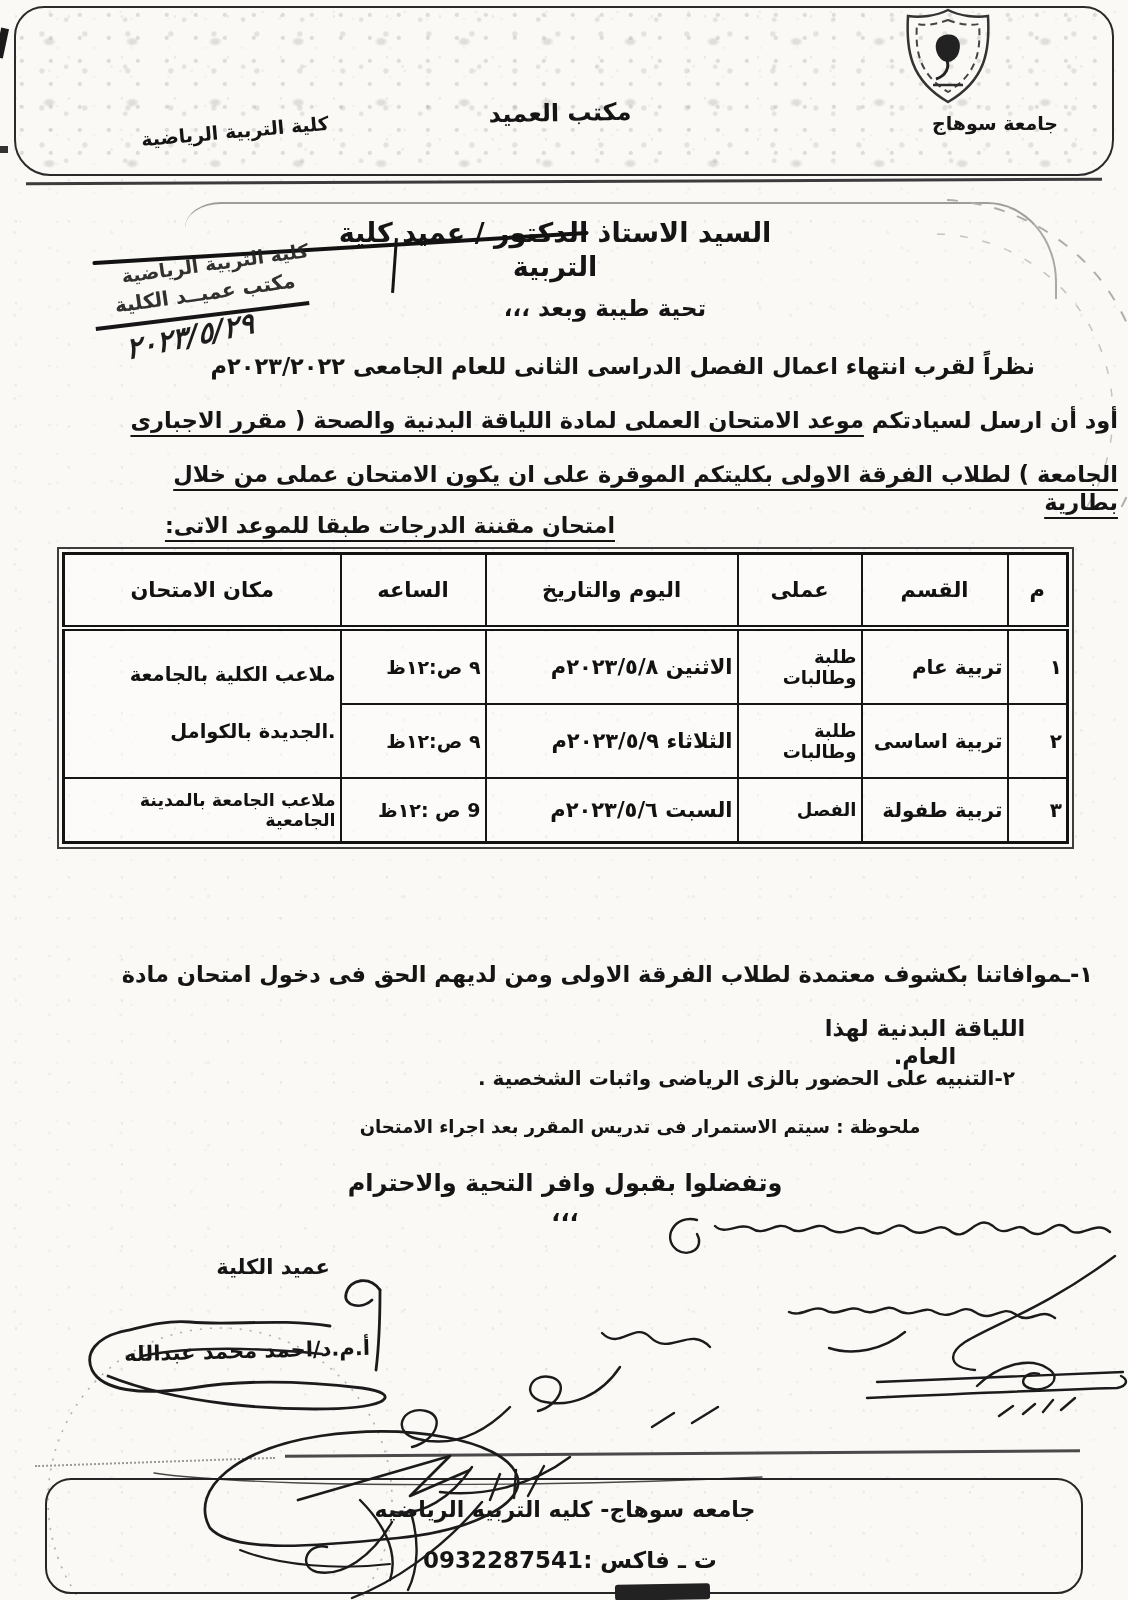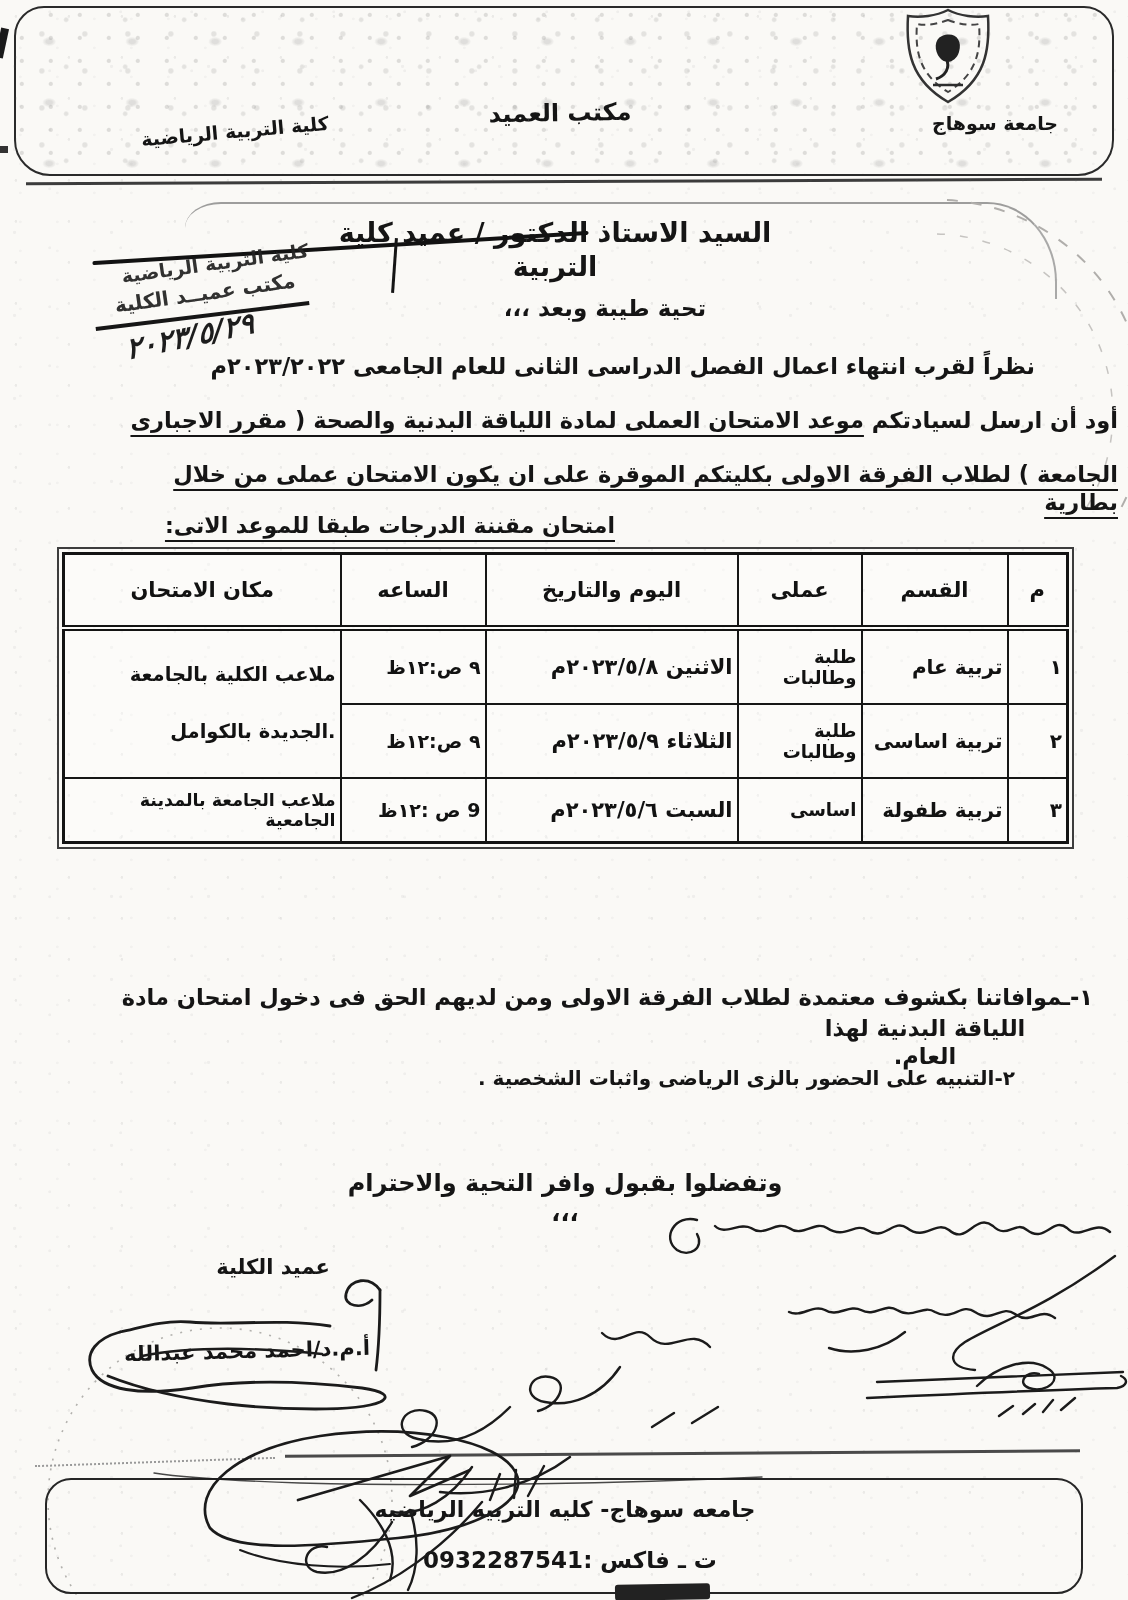--- a/index.html
+++ b/index.html
@@ -161,36 +161,37 @@
         <tr style="height:74px;">
           <td style="font-size:20px;">٢</td>
           <td style="font-size:20px;">تربية اساسى</td>
           <td style="font-size:18px;">طلبة وطالبات</td>
           <td style="font-size:21px;">الثلاثاء ٢٠٢٣/٥/٩م</td>
           <td style="font-size:19px;">٩ ص:١٢ظ</td>
         </tr>
         <tr style="height:64px;">
           <td style="font-size:20px;">٣</td>
           <td style="font-size:20px;">تربية طفولة</td>
-          <td style="font-size:18px;">اساسى</td>
+          <td style="font-size:18px;">الفصل</td>
           <td style="font-size:21px;">السبت ٢٠٢٣/٥/٦م</td>
           <td style="font-size:19px;">9 ص :١٢ظ</td>
           <td style="font-size:17.5px;">ملاعب الجامعة بالمدينة الجامعية</td>
         </tr>
       </tbody>
     </table>
   </div>
 
 
-  <div class="abs ar right" style="left:108px;top:960px;width:985px;font-size:22.5px;z-index:3;margin-top:23px;">١-ـموافاتنا بكشوف معتمدة لطلاب الفرقة الاولى ومن لديهم الحق فى دخول امتحان مادة</div>
+  <div class="abs ar right" style="left:108px;top:960px;width:985px;font-size:22.5px;z-index:3;">١-ـموافاتنا بكشوف معتمدة لطلاب الفرقة الاولى ومن لديهم الحق فى دخول امتحان مادة</div>
 
   <div class="abs ar center" style="left:795px;top:1014px;width:260px;font-size:22.5px;z-index:3;">اللياقة البدنية لهذا العام.</div>
 
   <div class="abs ar right" style="left:430px;top:1066px;width:585px;font-size:20px;z-index:3;">٢-التنبيه على الحضور بالزى الرياضى واثبات الشخصية .</div>
 
+  <div class="abs ar center" style="left:340px;top:1116px;width:600px;font-size:18px;z-index:3;">ملحوظة : سيتم الاستمرار فى تدريس المقرر بعد اجراء الامتحان</div>
 
   <div class="abs ar center" style="left:345px;top:1168px;width:440px;font-size:24px;z-index:3;">وتفضلوا بقبول وافر التحية والاحترام ،،،</div>
 
   <div class="abs" style="left:575px;top:1190px;width:550px;height:235px;z-index:5;">
     <svg class="scribble" width="550" height="235" viewBox="0 0 550 235">
       <path class="ink-path" d="M535,42 C520,28 505,52 492,38 C478,26 470,54 452,40 C440,30 432,50 418,36 C400,22 392,56 374,40 C360,30 350,52 332,38 C318,28 310,52 292,40 C280,32 270,50 252,38 C240,30 228,48 214,38 C200,30 190,48 176,38 C164,32 150,46 140,36"></path>
       <path class="ink-path" d="M122,30 C100,24 86,48 102,60 C114,68 130,58 122,44"></path>
       <path class="ink-path" d="M480,128 C464,116 456,136 440,124 C426,114 418,134 400,122 C386,112 378,132 360,122 C348,114 338,130 322,120 C310,112 300,128 286,120 C274,114 262,128 250,120 C238,114 226,128 214,122"></path>
       <path class="ink-path" d="M330,142 C308,160 278,166 254,158"></path>
       <path class="ink-path" d="M540,66 C470,118 424,132 390,152 C372,164 374,178 400,180"></path>

